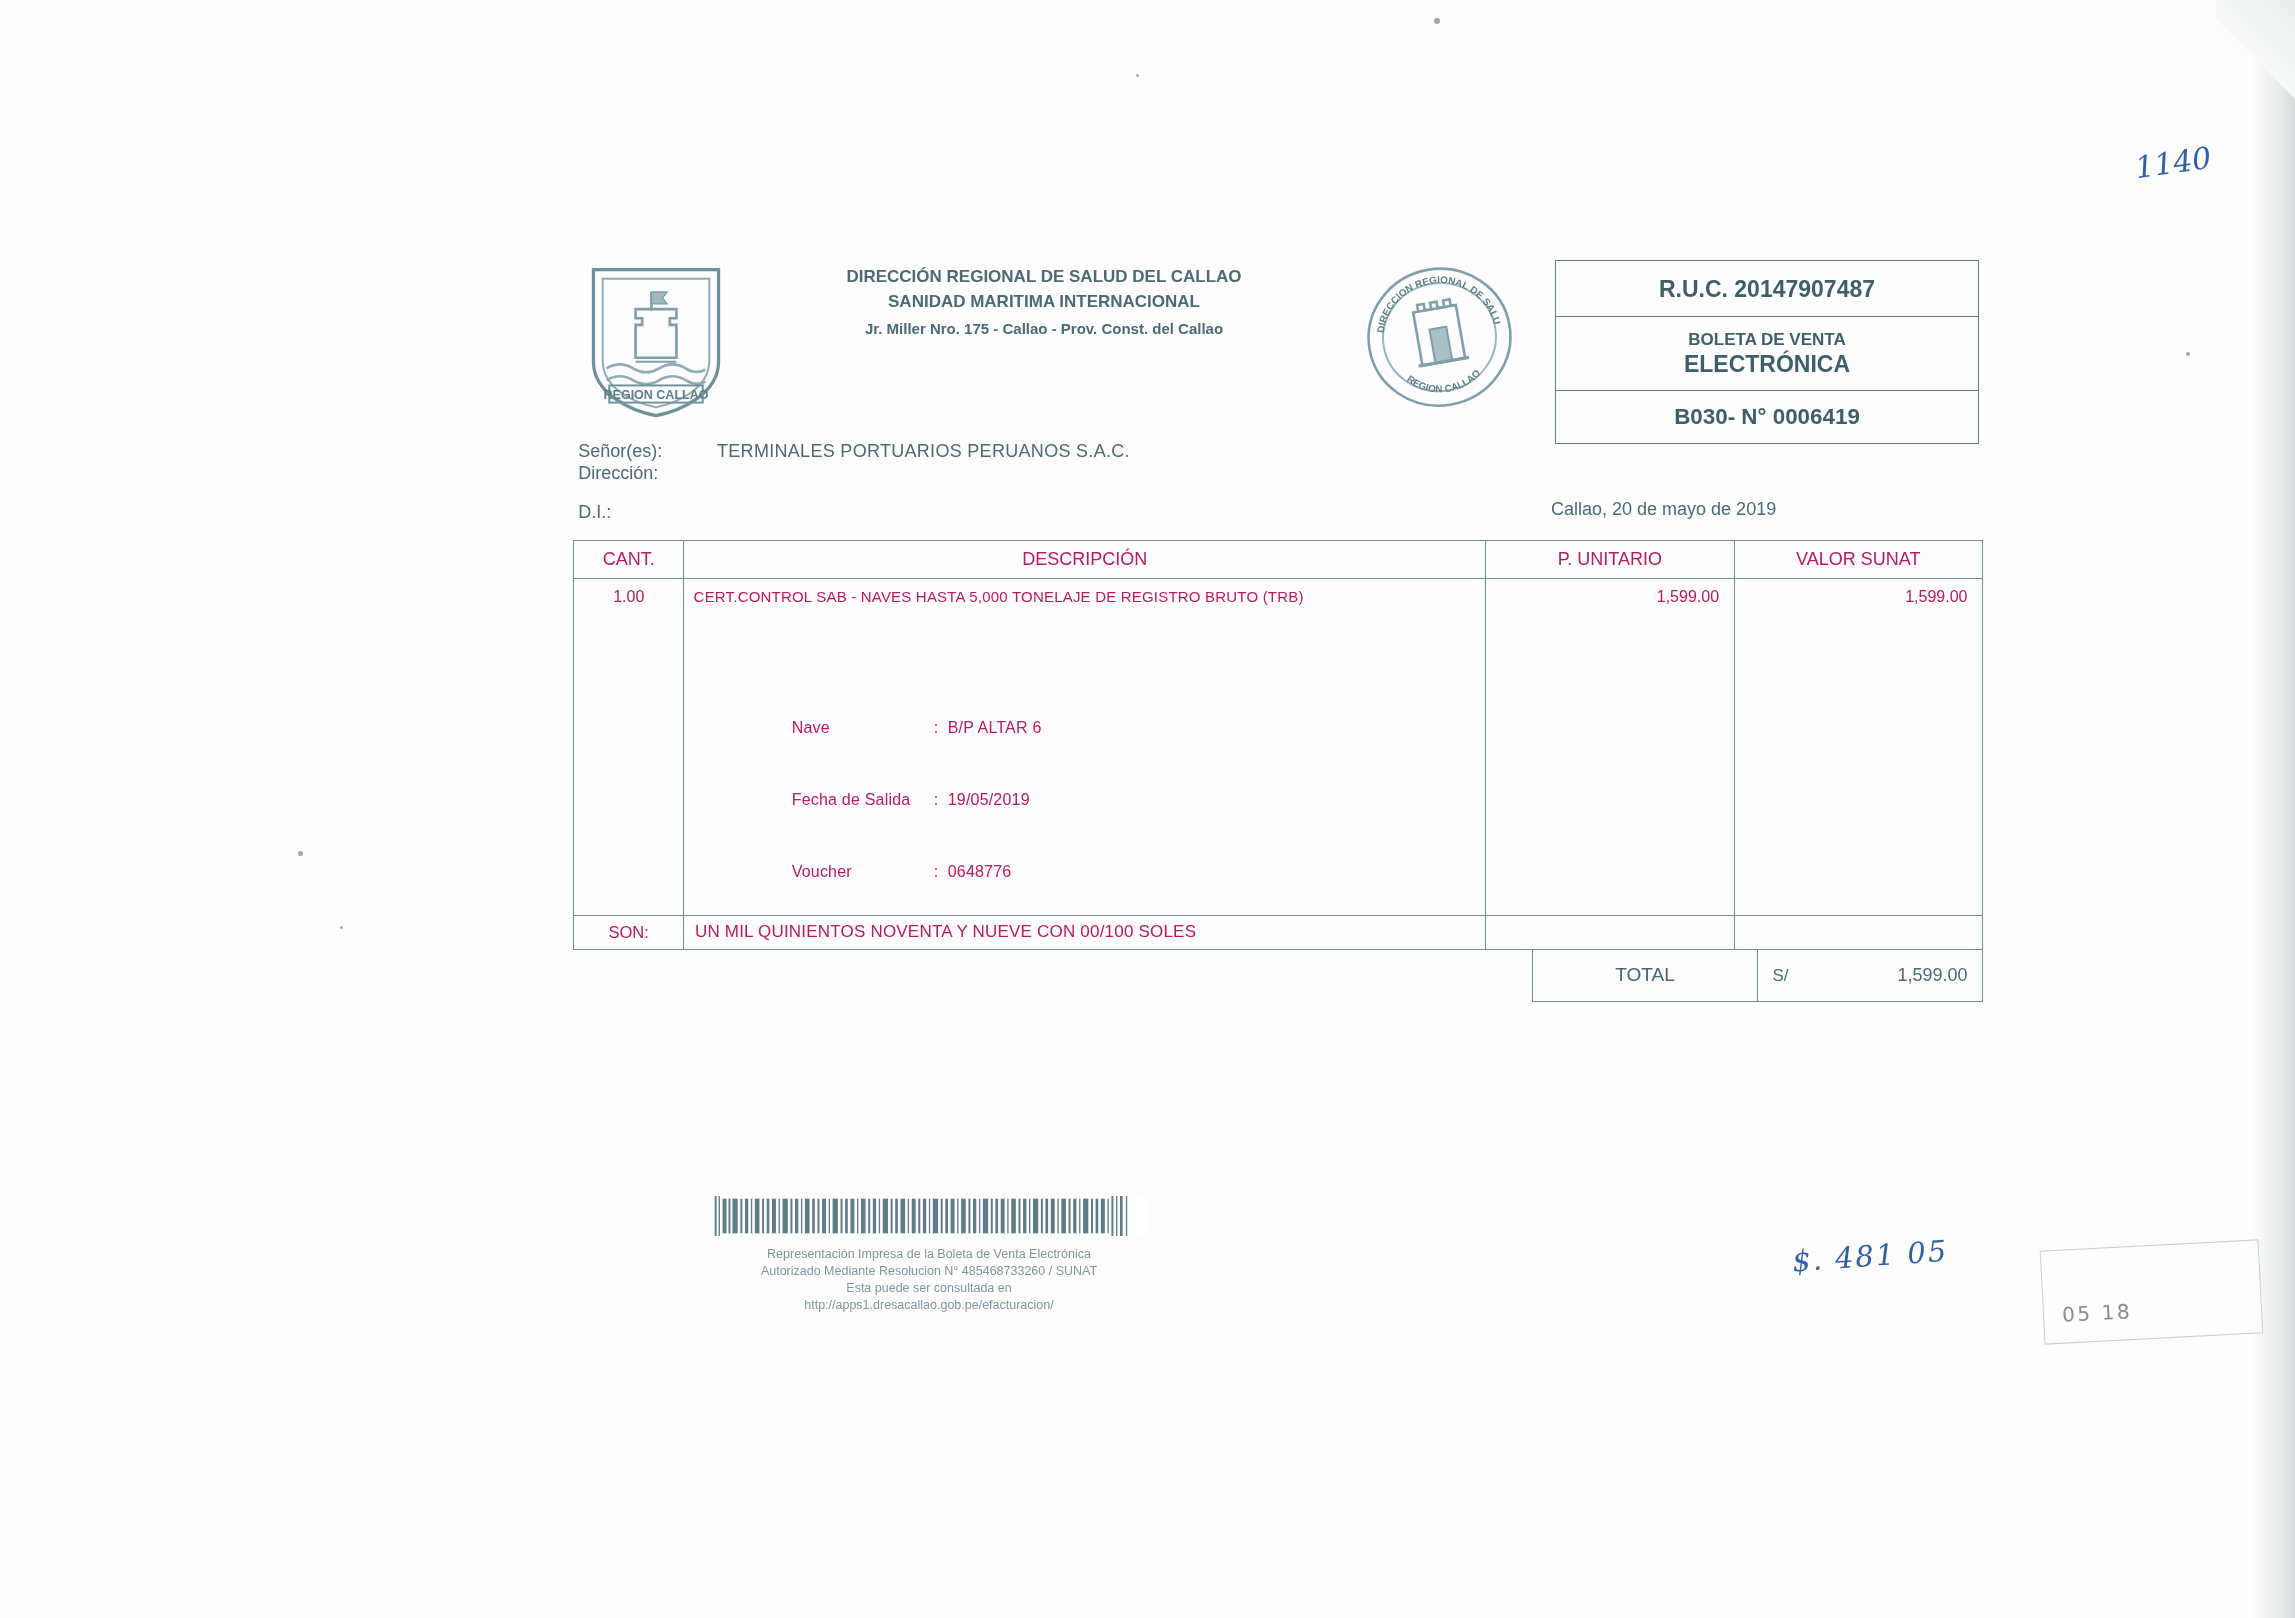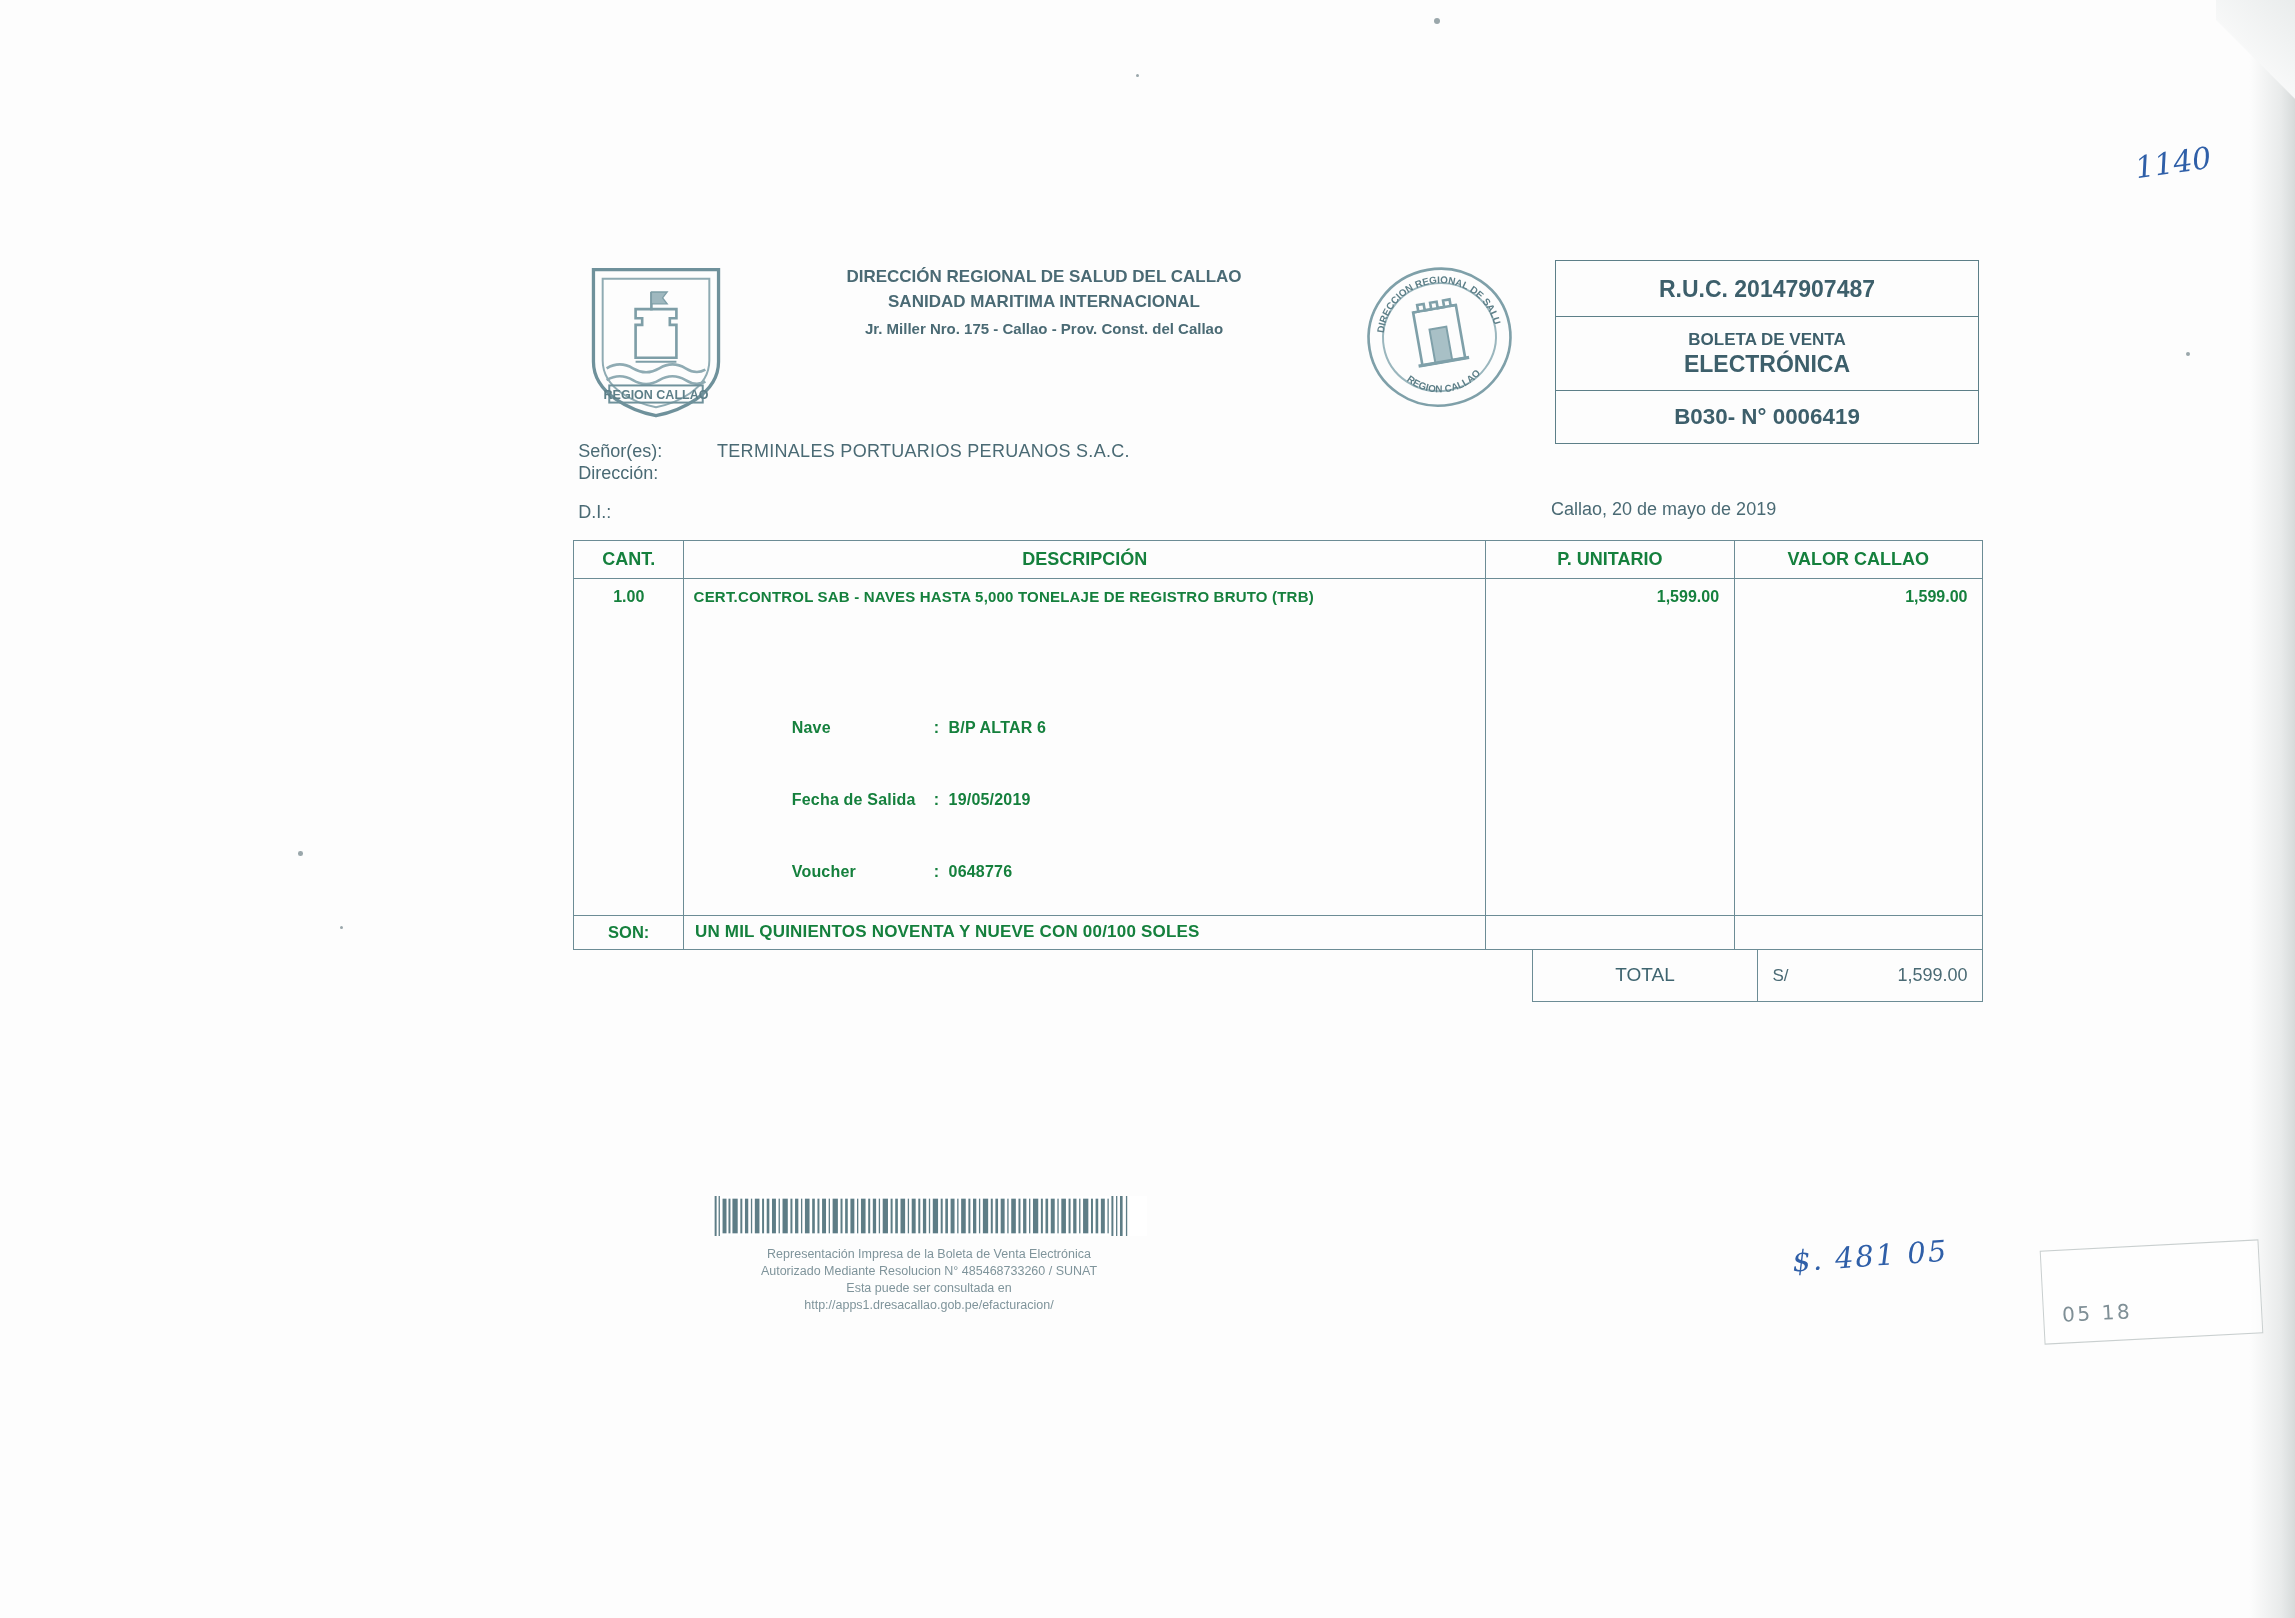--- a/index.html
+++ b/index.html
@@ -192,22 +192,22 @@
   
   #items-table {
     position: relative;
     margin-top: 6.6px;
     width: 1410px;
     border: 1.3px solid #6c8c95;
     border-collapse: collapse;
   }
   #items-table td, #items-table th {
     border: 1.3px solid #6c8c95;
-    color: #15803d;
-    font-weight: bold;
+    color: #be185d;
+    font-weight: normal;
   }
   .th-cell {
     text-align: center;
     font-size: 18px;
     padding: 8px 0 8px 0;
     color: #3f6570;
   }
   .col-cant { width: 99px; }
   .col-desc { width: 725px; }
   .col-punit { width: 224px; }
@@ -382,21 +382,21 @@
       <div class="cust-row" id="val-di"></div>
       <div id="place-date">Callao,  20 de mayo de 2019</div>
     </div>
 
     <table id="items-table">
       <thead>
         <tr>
           <th class="th-cell col-cant">CANT.</th>
           <th class="th-cell col-desc">DESCRIPCIÓN</th>
           <th class="th-cell col-punit">P. UNITARIO</th>
-          <th class="th-cell col-vventa">VALOR CALLAO</th>
+          <th class="th-cell col-vventa">VALOR SUNAT</th>
         </tr>
       </thead>
       <tbody>
         <tr>
           <td class="cell-cant">1.00</td>
           <td class="cell-desc">
             <div>CERT.CONTROL SAB - NAVES HASTA 5,000 TONELAJE DE REGISTRO BRUTO (TRB)</div>
             <div id="desc-body">
               <div id="detail-list">
                 <div class="detail-row">

